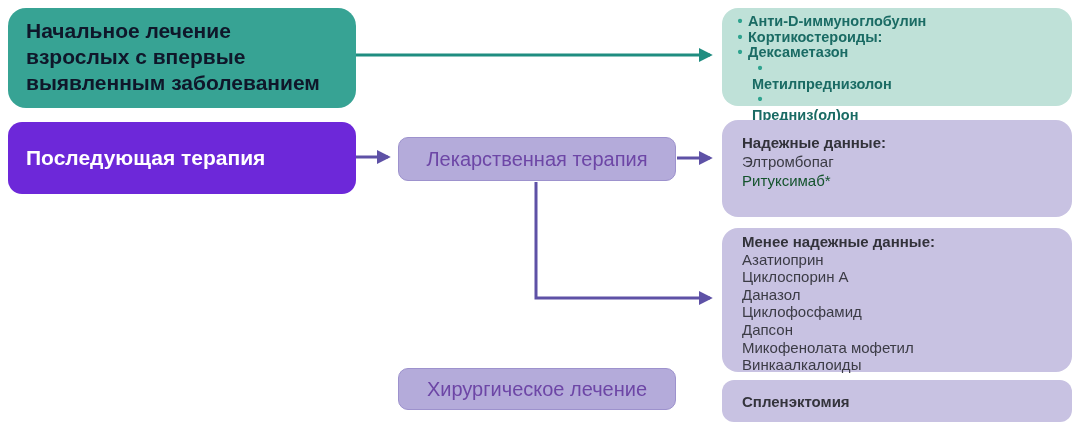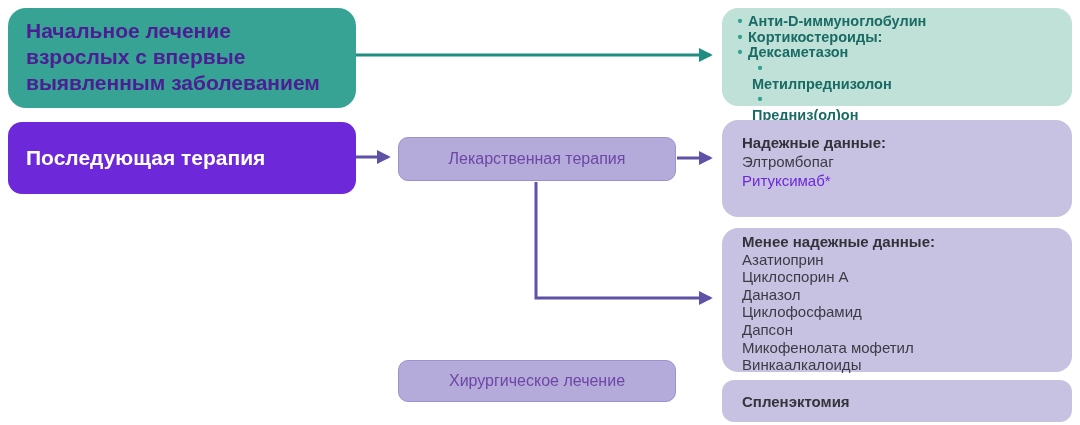--- a/index.html
+++ b/index.html
@@ -11,21 +11,21 @@
     font-family: "Liberation Sans", sans-serif;
     overflow: hidden;
   }
   .box { position: absolute; box-sizing: border-box; }
 
   
   .box-initial {
     left: 8px; top: 8px; width: 348px; height: 100px;
     background: #37A394;
     border-radius: 18px;
-    color: #4c1d95;
+    color: #0f172a;
     font-size: 21px;
     font-weight: bold;
     line-height: 26px;
     padding: 10px 14px 0 18px;
   }
   .box-initial .tline { display: block; }
 
   
   .box-options {
     left: 722px; top: 8px; width: 350px; height: 98px;
@@ -54,45 +54,45 @@
     display: flex; align-items: center;
     padding-left: 18px;
   }
 
   
   .node-mid {
     background: #B4ABDA;
     border: 1px solid #9D92CD;
     border-radius: 10px;
     color: #6D46A6;
-    font-size: 16px;
+    font-size: 20px;
     display: flex; align-items: center; justify-content: center;
   }
   .box-drug { left: 398px; top: 137px; width: 278px; height: 44px; }
-  .box-surgical { left: 398px; top: 360px; width: 278px; height: 42px; }
+  .box-surgical { left: 398px; top: 368px; width: 278px; height: 42px; }
 
   
   .lavender {
     background: #C8C2E2;
     border-radius: 16px;
     color: #3B3B45;
     font-size: 15px;
   }
   .box-reliable { left: 722px; top: 120px; width: 350px; height: 97px; padding: 13px 12px 0 20px; line-height: 19px; }
   .box-less { left: 722px; top: 228px; width: 350px; height: 144px; padding: 5px 12px 0 20px; line-height: 17.6px; }
   .box-splen {
     left: 722px; top: 380px; width: 350px; height: 42px;
     border-radius: 12px;
     display: flex; align-items: center;
     padding-left: 20px;
     font-weight: bold;
     color: #34343C;
   }
   .list-title { font-weight: bold; color: #32323A; }
-  .hl { color: #6d28d9; }
+  .hl { color: #14532d; }
 
   
   .arrows { position: absolute; left: 0; top: 0; pointer-events: none; }
 </style>
 </head>
 <body>
 
 <div class="canvas">
 
   <svg class="arrows" width="1080" height="425" viewBox="0 0 1080 425">

